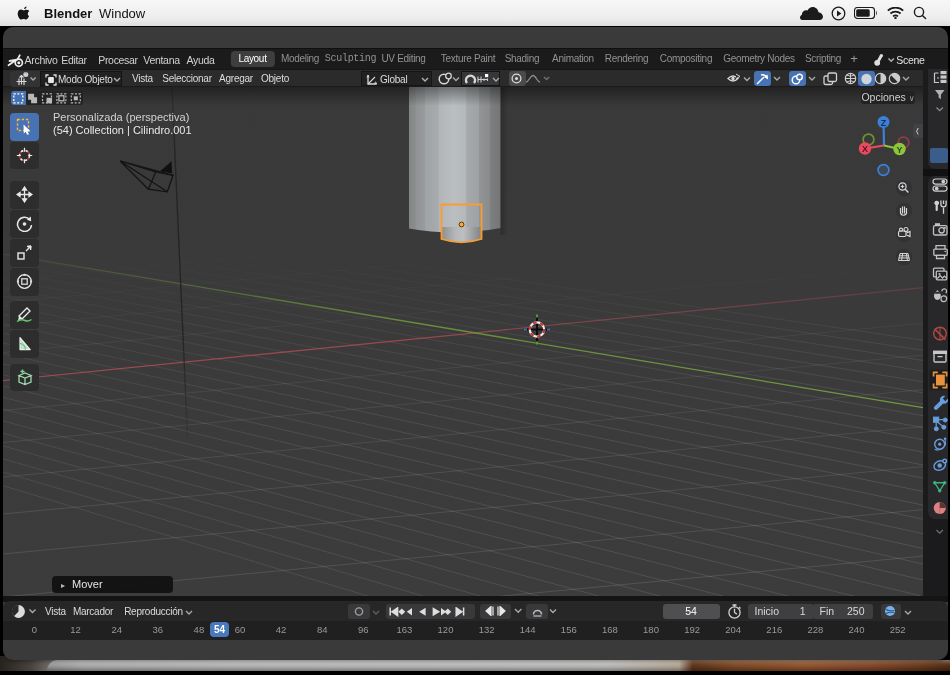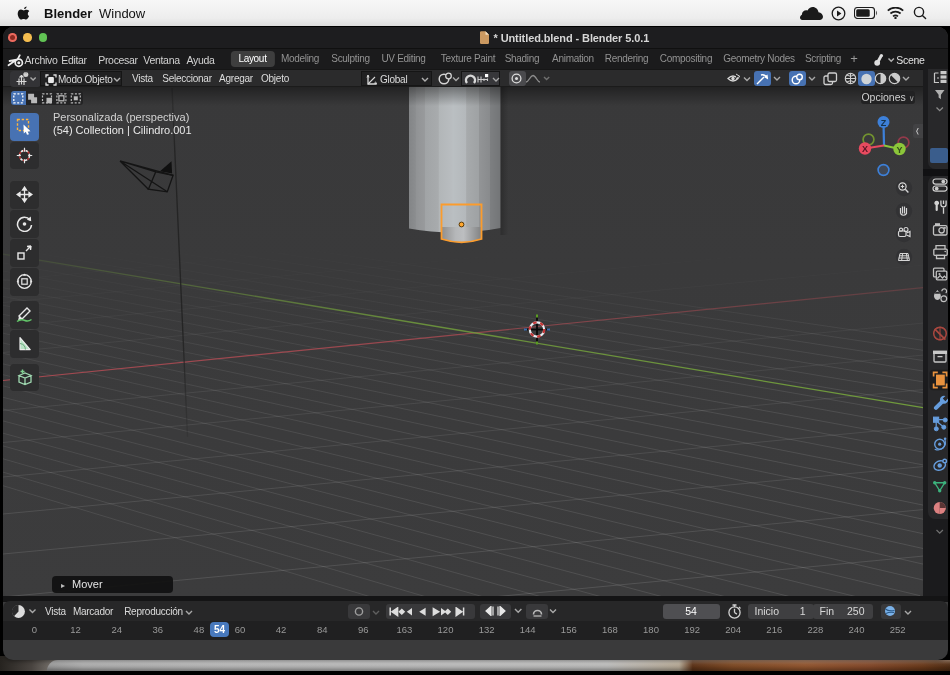--- a/index.html
+++ b/index.html
@@ -45,44 +45,34 @@
   .st{position:absolute;top:0;height:20px;line-height:20px;font-size:10px;letter-spacing:-0.25px;color:#bdbdbd;white-space:nowrap;}
 </style></head>
 <body>
   <div class="abs" id="wallL"></div>
   <div class="abs" id="wallbar">
     <div style="position:absolute;inset:0;border-top-left-radius:11px;background:linear-gradient(180deg,rgba(255,255,255,0.30) 0%,rgba(255,255,255,0.05) 35%,rgba(0,0,0,0.10) 60%,rgba(0,0,0,0.42) 100%);"></div>
   </div>
   <div class="abs" id="wallbot"></div>
 
   <div class="abs" id="win">
-    <div class="abs" id="titlebar">
-      <div class="tl" style="left:5.8px;background:#ec6a5e;"></div>
-      <div class="tl" style="left:7.6px;top:8.3px;width:5px;height:5px;background:#8c2b22;"></div>
-      <div class="tl" style="left:20.8px;background:#f5bd4f;"></div>
-      <div class="tl" style="left:36px;background:#61c354;"></div>
-      <div id="title"><svg width="11" height="13" viewBox="0 0 11 13" style="vertical-align:-2px;margin-right:4px;">
-          <path d="M1,1.5 a1.2,1.2 0 0 1 1.2,-1.2 h4.3 l3.5,3.5 v8 a1.2,1.2 0 0 1 -1.2,1.2 h-6.6 a1.2,1.2 0 0 1 -1.2,-1.2 Z" fill="#cb9961"></path>
-          <path d="M6.5,0.3 l3.5,3.5 h-3.5 Z" fill="#f0ddc2"></path>
-        </svg>* Untitled.blend - Blender 5.0.1</div>
-    </div>
     <div class="abs" id="topbar">
       <svg class="abs" style="left:4px;top:3px;" width="18" height="16" viewBox="0 0 18 16">
         <circle cx="11.8" cy="10.7" r="3.6" fill="none" stroke="#ececec" stroke-width="1.7"></circle>
         <circle cx="11.8" cy="10.7" r="1.5" fill="#ececec"></circle>
         <path d="M1.5,13.2 L8.3,8.4 M2.6,9.0 L9.6,7.6 M12.8,3.2 L10.6,7.4" stroke="#ececec" stroke-width="1.8" stroke-linecap="round" fill="none"></path>
       </svg>
       <div class="menu" style="left:38.5px;transform:translateX(-50%);">Archivo</div>
       <div class="menu" style="left:71.5px;transform:translateX(-50%);">Editar</div>
       <div class="menu" style="left:115.5px;transform:translateX(-50%);">Procesar</div>
       <div class="menu" style="left:159px;transform:translateX(-50%);">Ventana</div>
       <div class="menu" style="left:198px;transform:translateX(-50%);">Ayuda</div>
       <div class="tab tabact" style="left:250px;">Layout</div>
       <div class="tab" style="left:297.5px;">Modeling</div>
-      <div class="tab" style="left:348px;">Sculpting</div>
+      <div class="tab" style="left:348px;font-family:Liberation Mono, monospace;">Sculpting</div>
       <div class="tab" style="left:401px;">UV Editing</div>
       <div class="tab" style="left:465.5px;">Texture Paint</div>
       <div class="tab" style="left:519.5px;">Shading</div>
       <div class="tab" style="left:570.5px;">Animation</div>
       <div class="tab" style="left:624px;">Rendering</div>
       <div class="tab" style="left:683.5px;">Compositing</div>
       <div class="tab" style="left:756.5px;">Geometry Nodes</div>
       <div class="tab" style="left:820.5px;">Scripting</div>
       <div class="tab" style="left:851.5px;font-size:13px;color:#9a9a9a;">+</div>
       <svg class="abs" style="left:868px;top:4px;" width="26" height="14" viewBox="0 0 26 14">

